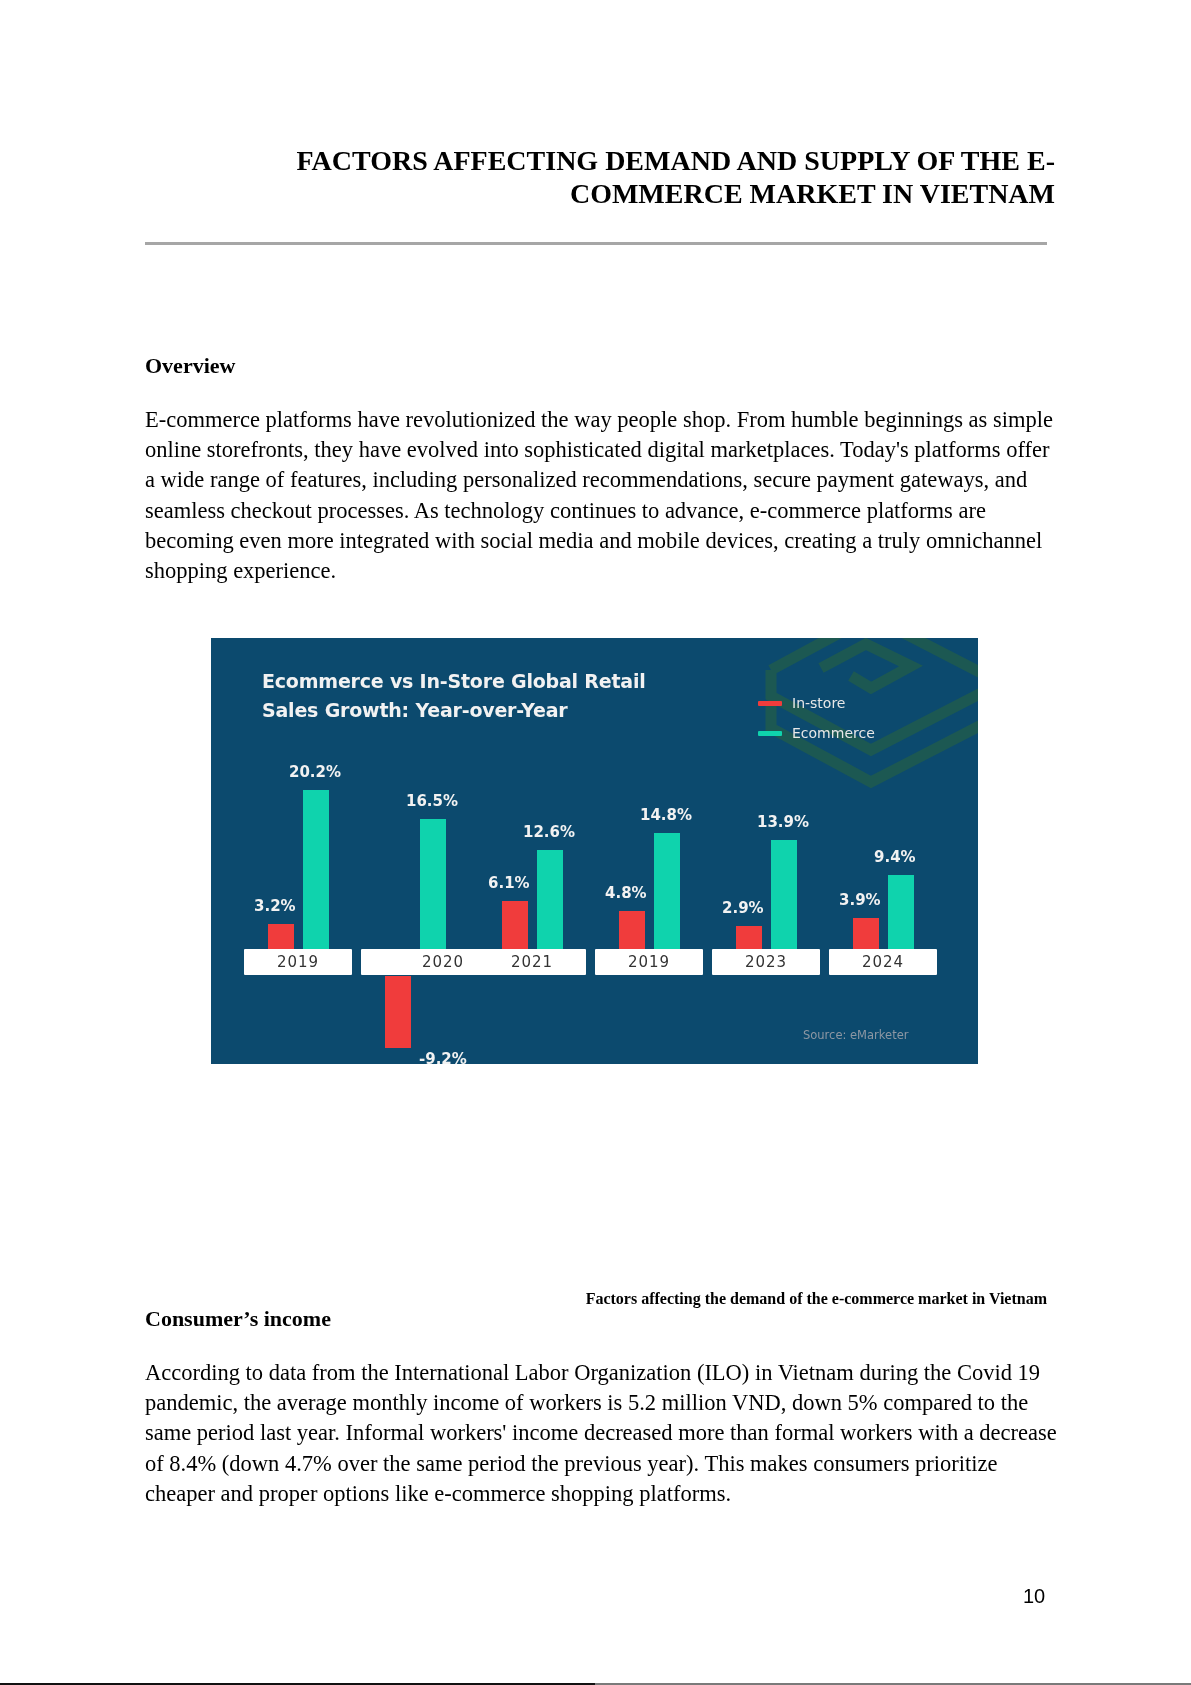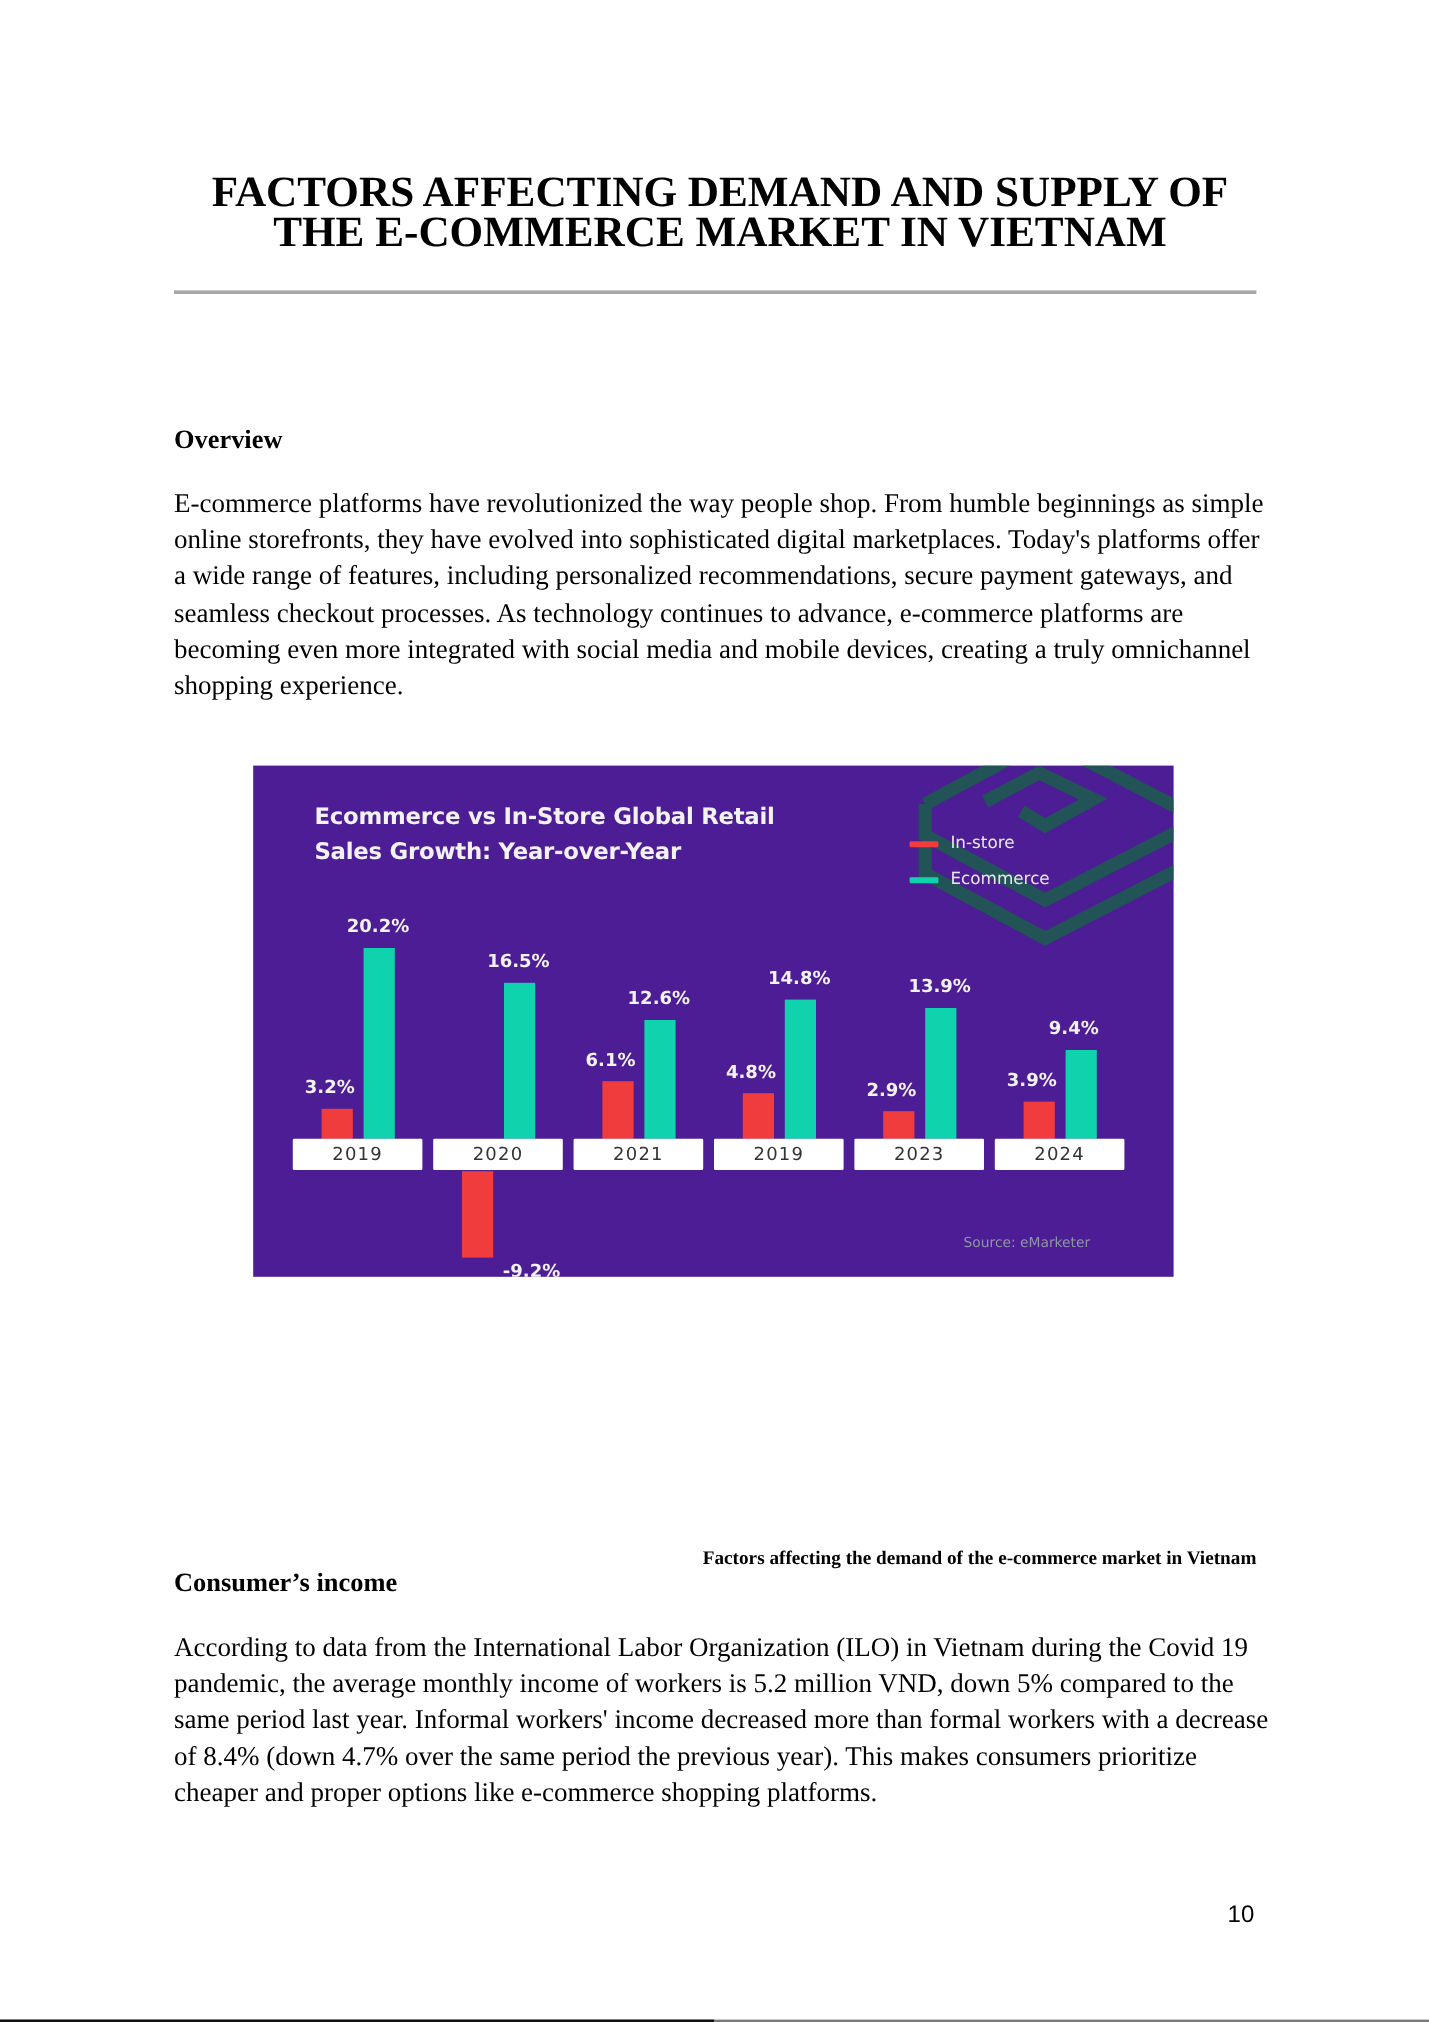--- a/index.html
+++ b/index.html
@@ -1,33 +1,33 @@
 <!DOCTYPE html>
 <html><head>
 <meta charset="utf-8">
 <style>
   html, body { margin: 0; padding: 0; background: #ffffff; }
   body { width: 1191px; height: 1685px; position: relative; overflow: hidden;
          font-family: "Liberation Serif", "DejaVu Serif", serif; color: #000; }
-  .title { position: absolute; left: 145px; top: 144px; width: 910px; text-align: center;
-           font-weight: bold; font-size: 36px; line-height: 33px; }
+  .title { position: absolute; left: 145px; top: 144px; width: 910px; text-align: right;
+           font-weight: bold; font-size: 28px; line-height: 33px; }
   .rule { position: absolute; left: 145px; top: 242px; width: 902px; height: 3px; background: #a6a6a6; }
   .h-overview { position: absolute; left: 145px; top: 353px; font-weight: bold; font-size: 22px; }
   .para { position: absolute; left: 145px; width: 920px; font-size: 22.5px; line-height: 30.2px; }
   .p1 { top: 405px; }
   .p2 { top: 1358px; }
   .h-factors { position: absolute; left: 145px; width: 902px; top: 1290px; text-align: right;
                font-weight: bold; font-size: 16px; }
   .h-income { position: absolute; left: 145px; top: 1306px; font-weight: bold; font-size: 22px; }
   .page-num { position: absolute; left: 1023px; top: 1585px; font-family: "Liberation Sans", sans-serif; font-size: 20px; }
   .bottom-line { position: absolute; left: 0; top: 1683px; width: 1191px; height: 2px; background: #7a7a7a; }
   .bottom-line .dark { position: absolute; left: 0; top: 0; width: 595px; height: 2px; background: #111; }
 
   
-  .chart { position: absolute; left: 211px; top: 638px; width: 767px; height: 426px; background: #4c1d95; overflow: hidden;
+  .chart { position: absolute; left: 211px; top: 638px; width: 767px; height: 426px; background: #0c4a6e; overflow: hidden;
            font-family: "DejaVu Sans", sans-serif; }
   .chart-title { position: absolute; left: 51px; top: 29px; color: #f2f2f2; font-weight: bold; font-size: 19px; line-height: 29px; letter-spacing: -0.2px; }
   .logo { position: absolute; left: 0; top: 0; }
   .legend { position: absolute; left: 547px; top: 50px; color: #e8e8e8; font-size: 14px; }
   .legend-item { display: flex; align-items: center; height: 30px; }
   .legend-swatch { width: 24px; height: 5px; margin-right: 10px; border-radius: 1px; }
   .bar { position: absolute; width: 26px; }
   .val-label { position: absolute; color: #f2f2f2; font-weight: bold; font-size: 15px; white-space: nowrap; }
   .year-box { position: absolute; width: 108px; height: 26px; background: #ffffff; border-radius: 1px;
               color: #333; font-size: 15px; text-align: center; line-height: 26px; letter-spacing: 1px; }
@@ -71,21 +71,21 @@
   <div id="plot">
       <div class="bar" style="left: 57px; background: rgb(240, 60, 60); height: 25.184px; top: 285.816px;"></div>
       <div class="val-label" style="top: 258.816px; left: 43px;">3.2%</div>
       <div class="bar" style="left: 92px; background: rgb(15, 211, 173); height: 158.974px; top: 152.026px;"></div>
       <div class="val-label" style="top: 125.026px; left: 78px;">20.2%</div>
       <div class="year-box" style="left: 33px; top: 311px;">2019</div>
       <div class="bar" style="left: 174px; background: rgb(240, 60, 60); height: 72.404px; top: 338px;"></div>
       <div class="val-label" style="top: 388.404px; left: 208px; margin-top: 24px;">-9.2%</div>
       <div class="bar" style="left: 209px; background: rgb(15, 211, 173); height: 129.855px; top: 181.145px;"></div>
       <div class="val-label" style="top: 154.145px; left: 195px;">16.5%</div>
-      <div class="year-box" style="left: 150px; top: 311px;">2020</div>
+      <div class="year-box" style="left: 150px; top: 311px; padding-left: 28px;">2020</div>
       <div class="bar" style="left: 291px; background: rgb(240, 60, 60); height: 48.007px; top: 262.993px;"></div>
       <div class="val-label" style="top: 235.993px; left: 277px;">6.1%</div>
       <div class="bar" style="left: 326px; background: rgb(15, 211, 173); height: 99.162px; top: 211.838px;"></div>
       <div class="val-label" style="top: 184.838px; left: 312px;">12.6%</div>
       <div class="year-box" style="left: 267px; top: 311px;">2021</div>
       <div class="bar" style="left: 408px; background: rgb(240, 60, 60); height: 37.776px; top: 273.224px;"></div>
       <div class="val-label" style="top: 246.224px; left: 394px;">4.8%</div>
       <div class="bar" style="left: 443px; background: rgb(15, 211, 173); height: 116.476px; top: 194.524px;"></div>
       <div class="val-label" style="top: 167.524px; left: 429px;">14.8%</div>
       <div class="year-box" style="left: 384px; top: 311px;">2019</div>

